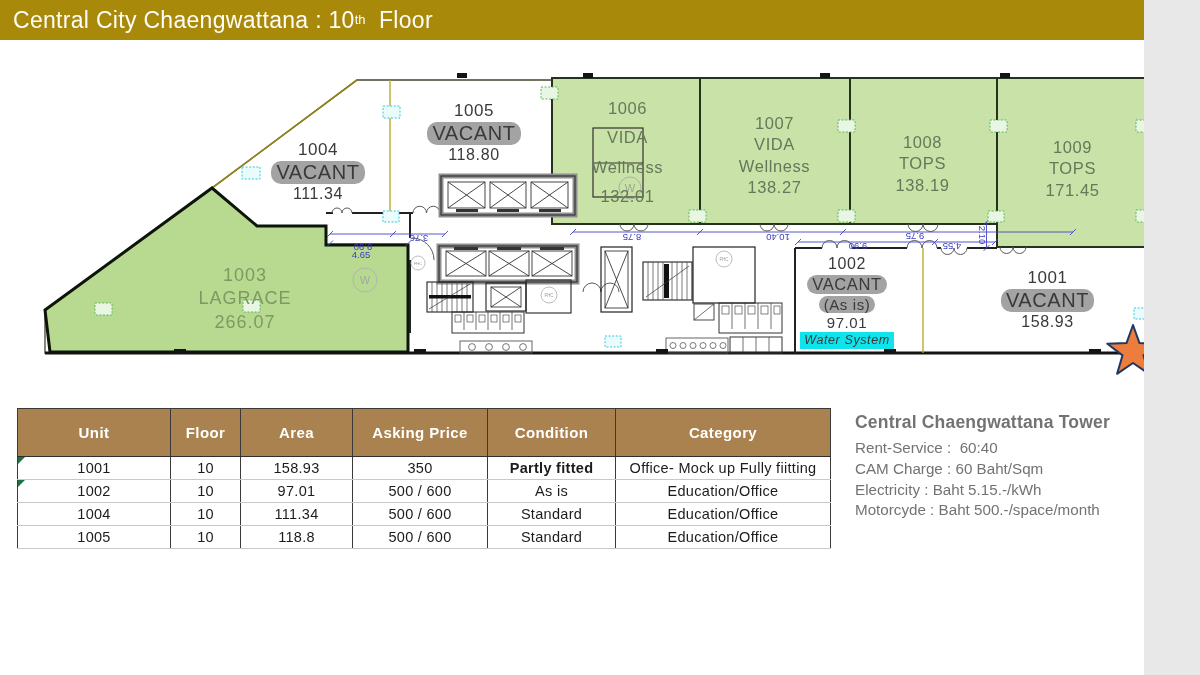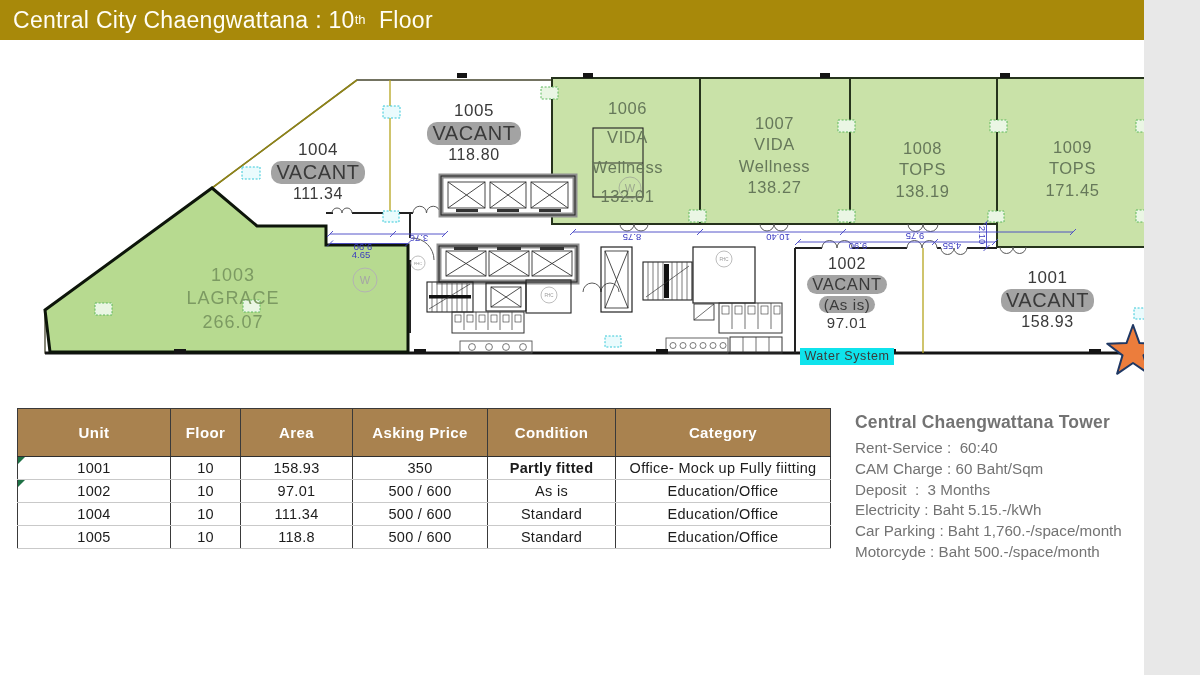--- a/index.html
+++ b/index.html
@@ -18,21 +18,21 @@
   .title-bar sup { font-size:13px; line-height:0; vertical-align:9px; }
   
   .plan-svg { position:absolute; left:0; top:50px; }
   .ulabel {
     position:absolute; display:flex; flex-direction:column; align-items:center;
     text-align:center; color:#3a3a3a; letter-spacing:.6px; z-index:3; line-height:1.16;
   }
   .ulabel .uid { font-size:17px; }
   .ulabel .uarea { font-size:16px; }
   .hl { background:#a3a3a3; padding:0 5px; display:inline-block; margin:1px 0;border-radius:10px; }
-  .hl-cyan { background:#0FE3EC; padding:1px 4px; display:inline-block; font-size:12.5px; margin-top:17px; }
+  .hl-cyan { background:#0FE3EC; padding:1px 4px; display:inline-block; font-size:12.5px; margin-top:1px;font-style:italic; }
   .green-text { color:#66785A; }
   .u1003-text { color:#7C9A62; font-size:18px; line-height:1.3; letter-spacing:1px; }
   .big { font-size:20px; }
   .dim {
     position:absolute; font-size:9.5px; color:#3C3CC0; z-index:3;
     transform:translate(-50%,-50%); white-space:nowrap;
   }
   .dim.flip  { transform:translate(-50%,-50%) rotate(180deg); }
   .dim.vert  { transform:translate(-50%,-50%) rotate(90deg); }
   
@@ -355,33 +355,33 @@
     <span>132.01</span>
   </div>
 
   <div class="ulabel green-text" style="left:712px; top:113px; width:125px; font-size:16.5px; line-height:1.3;">
     <span>1007</span>
     <span>VIDA</span>
     <span>Wellness</span>
     <span>138.27</span>
   </div>
 
-  <div class="ulabel green-text" style="left:860px; top:132px; width:125px; font-size:16.5px; line-height:1.3;margin-top:6px;">
+  <div class="ulabel green-text" style="left:860px; top:132px; width:125px; font-size:16.5px; line-height:1.3;">
     <span>1008</span>
     <span>TOPS</span>
     <span>138.19</span>
   </div>
 
   <div class="ulabel green-text" style="left:1010px; top:137px; width:125px; font-size:16.5px; line-height:1.3;">
     <span>1009</span>
     <span>TOPS</span>
     <span>171.45</span>
   </div>
 
-  <div class="ulabel u1003-text" style="left:160px; top:264px; width:146px;">
+  <div class="ulabel u1003-text" style="left:172px; top:264px; width:146px;">
     <span>1003</span>
     <span>LAGRACE</span>
     <span>266.07</span>
   </div>
 
   <div class="ulabel" style="left:788px; top:255px; width:118px;">
     <span style="font-size:16px;">1002</span>
     <span class="hl" style="font-size:16.5px;">VACANT</span>
     <span class="hl" style="font-size:15px;">(As is)</span>
     <span style="font-size:15px;">97.01</span>
@@ -456,19 +456,17 @@
         <td>Standard</td>
         <td>Education/Office</td>
       </tr>
     </tbody>
   </table>
 
   <div class="info">
     <div class="info-title">Central Chaengwattana Tower</div>
     <div class="info-line">Rent-Service :  60:40</div>
     <div class="info-line">CAM Charge : 60 Baht/Sqm</div>
-    <div class="info-line">Deposit  :  3 Months</div>
     <div class="info-line">Electricity : Baht 5.15.-/kWh</div>
-    <div class="info-line">Car Parking : Baht 1,760.-/space/month</div>
     <div class="info-line">Motorcyde : Baht 500.-/space/month</div>
   </div>
 
 </div>
 
 </body></html>

